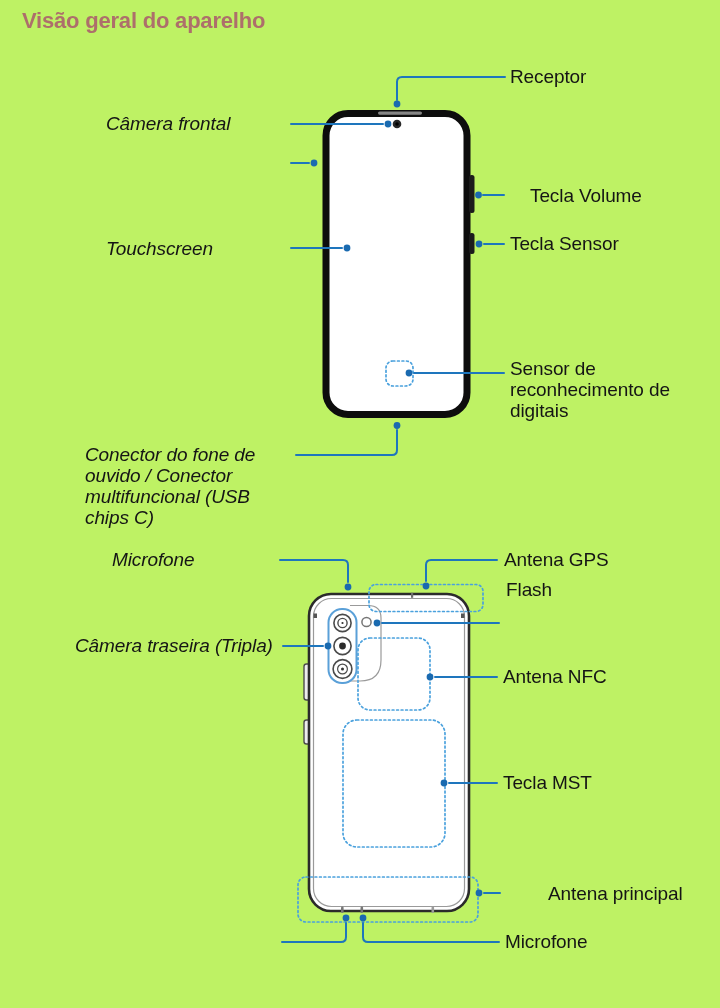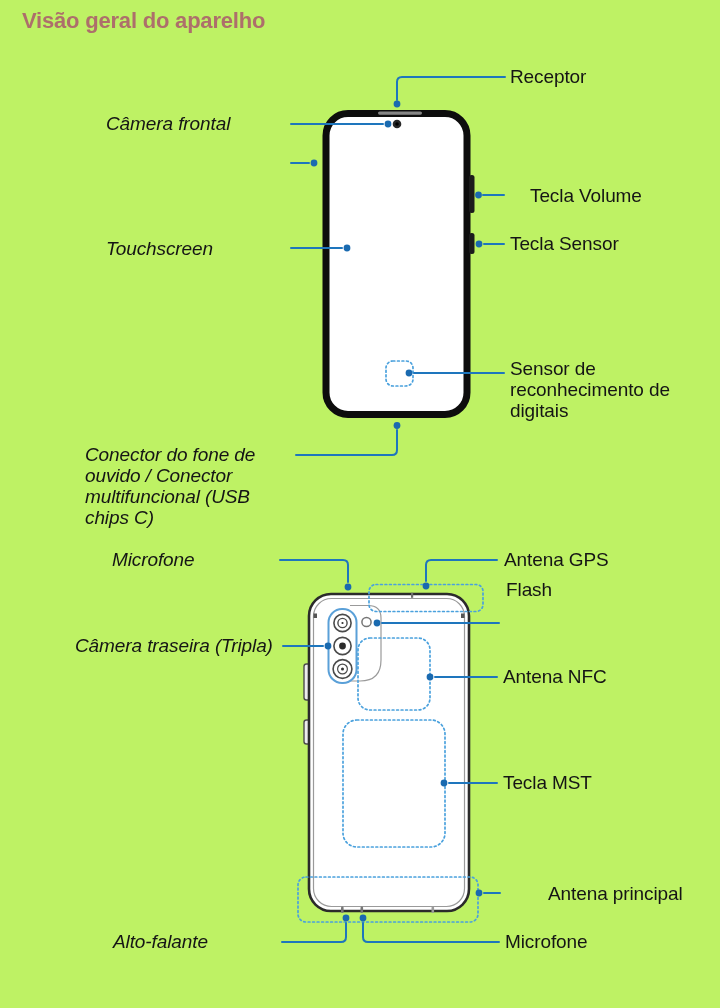--- a/index.html
+++ b/index.html
@@ -186,17 +186,16 @@
   <div class="label r" style="left:75px;top:635px;width:200px;">Câmera traseira (Tripla)</div>
 
   <div class="label" style="left:506px;top:579px;">Flash</div>
 
   <div class="label" style="left:503px;top:666px;">Antena NFC</div>
 
   <div class="label" style="left:503px;top:772px;">Tecla MST</div>
 
   <div class="label" style="left:506px;top:883px;margin-left:42px;">Antena principal</div>
 
-  <div class="label r" style="left:113px;top:931px;width:160px;">Alto-falante</div>
 
   <div class="label" style="left:505px;top:931px;">Microfone</div>
 
 </div>
 
 </body></html>

